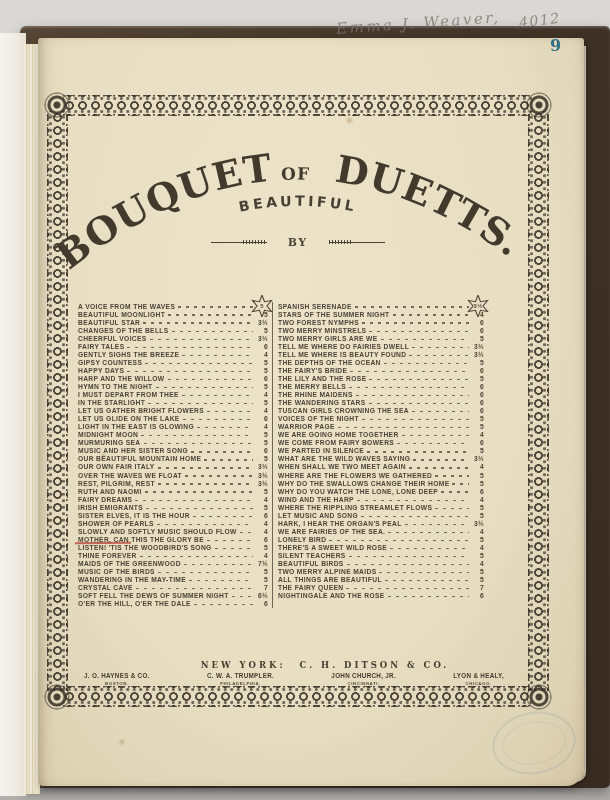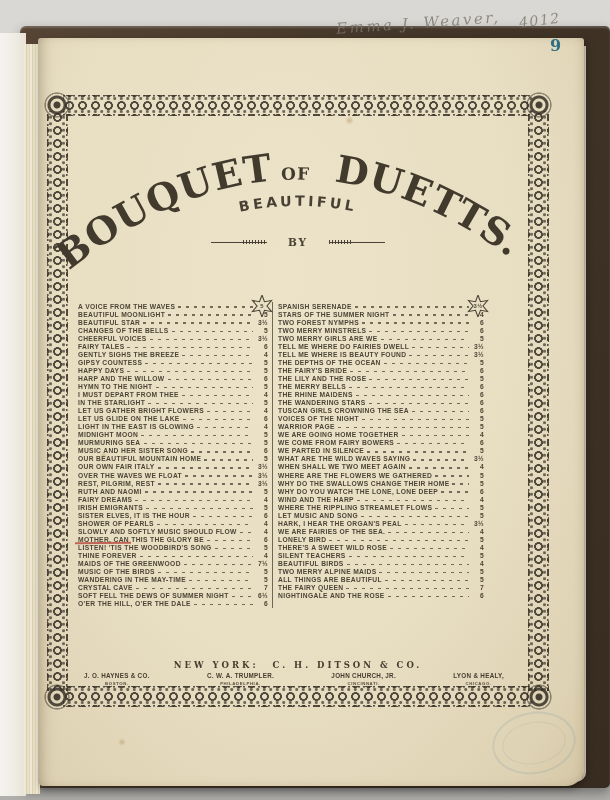--- a/index.html
+++ b/index.html
@@ -89,21 +89,21 @@
   .song-row.starred .star-badge{display:flex;}
   .song-row.starred .page-num{visibility:hidden;}
   .star-svg{position:absolute;left:0;top:0;width:22px;height:22px;}
   .star-num{position:relative;font-size:5.8px;font-weight:bold;color:#4c4436;top:.5px;}
   .song-row.marked::after{content:"";position:absolute;left:-3px;top:7px;width:56px;height:1.5px;
     background:#b8463a;opacity:.8;transform:rotate(-.6deg);}
 
   
   .pub1{top:639px;font-family:"DejaVu Serif",serif;font-weight:bold;font-size:14.5px;color:#3e372b;}
   .pub1 .gap{display:inline-block;width:10px;}
-  .pub2{top:660px;font-family:"DejaVu Serif",serif;font-weight:bold;font-size:8.5px;letter-spacing:3px;color:#453d2f;}
+  .pub2{top:660px;font-family:"DejaVu Serif",serif;font-weight:bold;font-size:8.5px;letter-spacing:3px;color:#453d2f;margin-left:27px;}
   .pub2 .gap{display:inline-block;width:14px;}
   .agents{position:absolute;left:84px;top:672px;width:420px;display:flex;justify-content:space-between;}
   .agent{text-align:center;}
   .agent-name{font-weight:bold;font-size:6.3px;letter-spacing:.3px;color:#443c2f;}
   .agent-city{font-weight:bold;font-size:4.3px;letter-spacing:.6px;color:#564c3b;margin-top:1.5px;}
 
   
   .ghost{position:absolute;left:492px;top:712px;width:80px;height:58px;border-radius:50%;
     border:2px solid rgba(95,135,155,.15);transform:rotate(-10deg);}
   .ghost::after{content:"";position:absolute;left:8px;top:8px;right:8px;bottom:8px;border-radius:50%;

